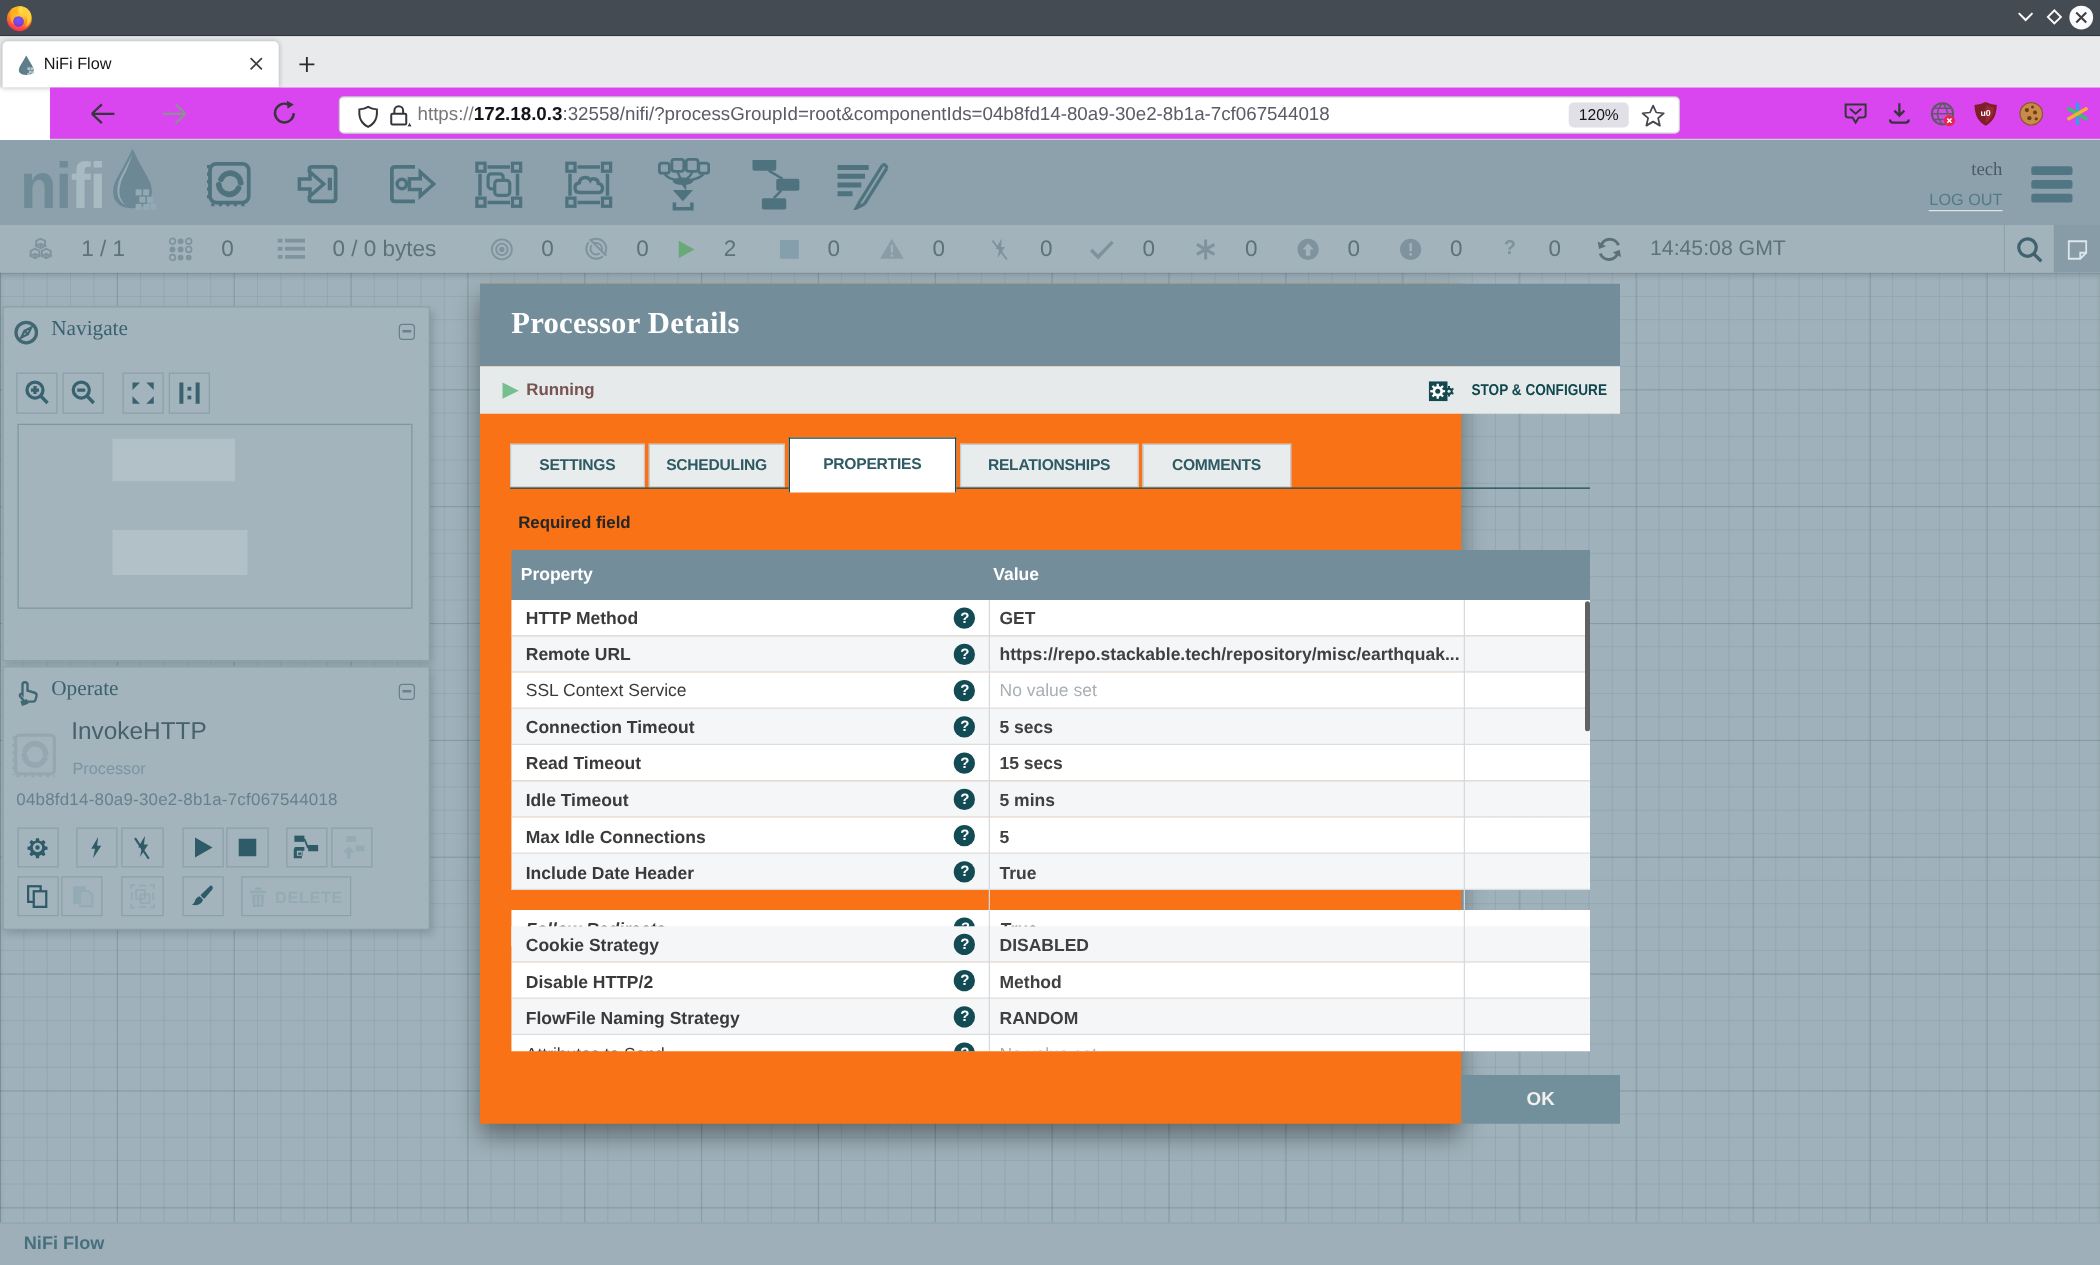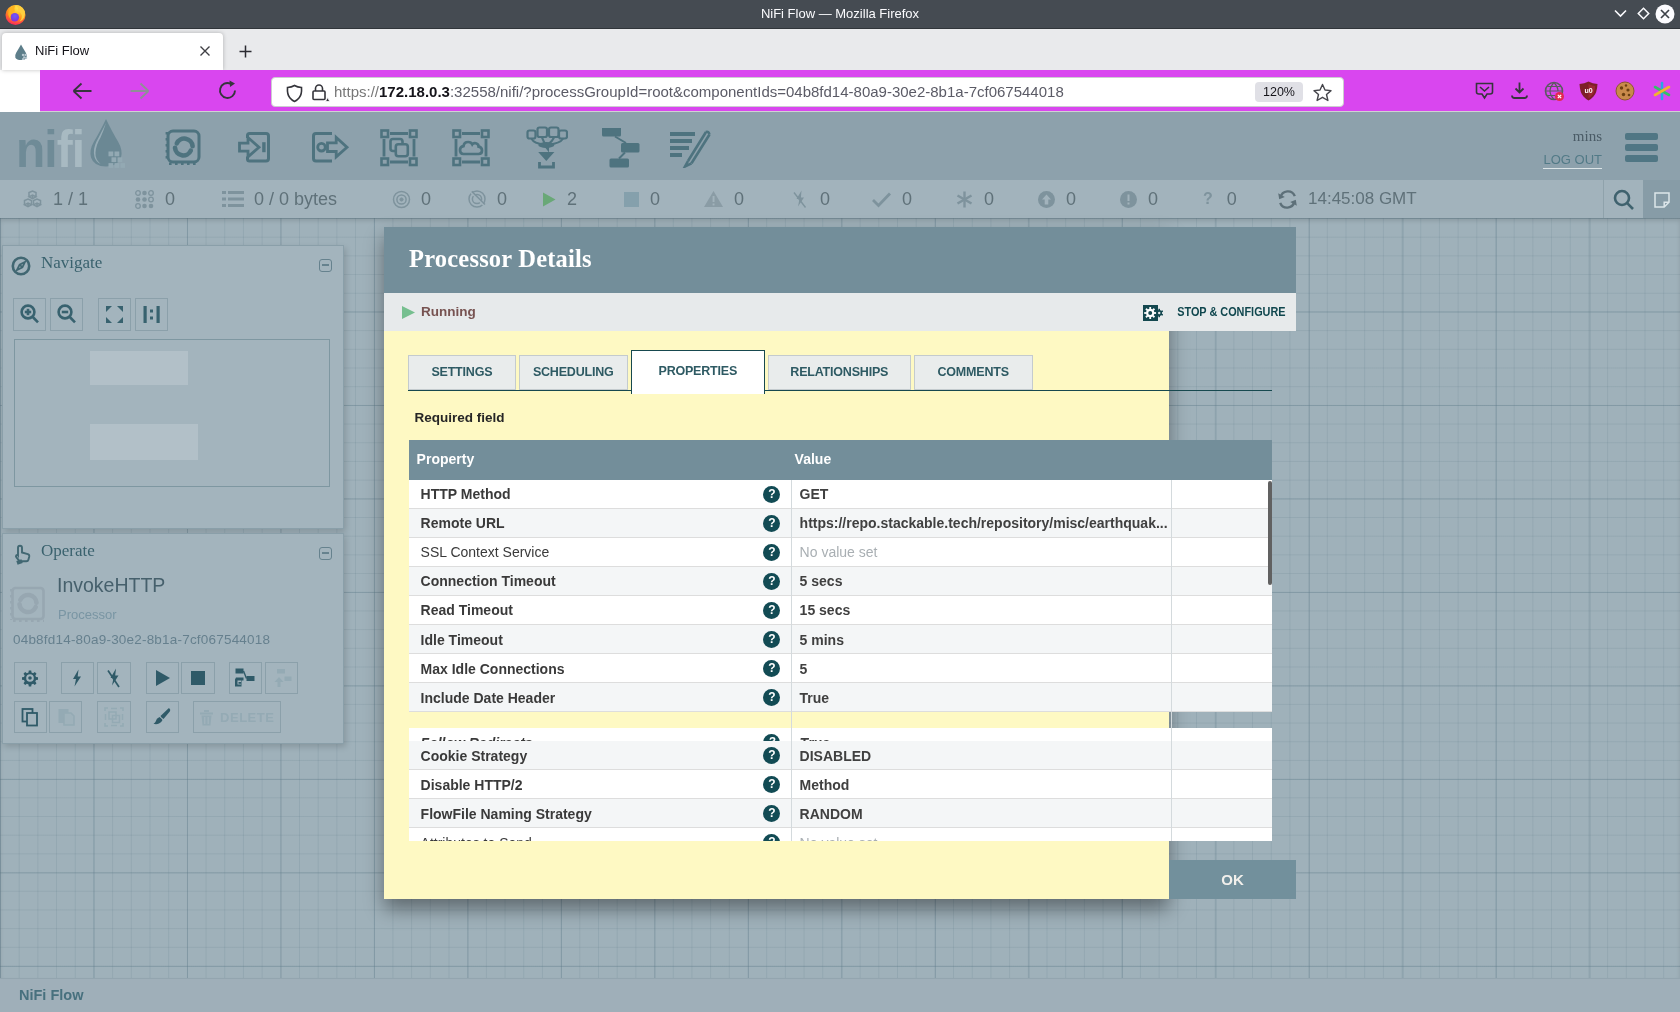--- a/index.html
+++ b/index.html
@@ -24,32 +24,32 @@
   background-image:
     linear-gradient(to right, rgba(96,124,138,.34) 1px, transparent 1px),
     linear-gradient(to bottom, rgba(96,124,138,.34) 1px, transparent 1px),
     linear-gradient(to right, rgba(96,124,138,.18) 1px, transparent 1px),
     linear-gradient(to bottom, rgba(96,124,138,.18) 1px, transparent 1px);
   background-size: 93.5px 93.5px, 93.5px 93.5px, 18.7px 18.7px, 18.7px 18.7px;
   box-shadow: inset 0 3px 4px rgba(0,0,0,.12);
 }
 #nffooter { position:absolute; left:0; top:866px; width:1680px; height:34px; background:#9fafb9; border-top:1px solid #93a5af; }
 #nffooter .bc { position:absolute; left:19px; top:8px; font-size:14.5px; font-weight:bold; color:#47707e; }
-.statitem { position:absolute; top:0; height:38px; display:flex; align-items:center; gap:10px; }
+.statitem { position:absolute; top:0; height:38px; display:flex; align-items:center; gap:22px; }
 .statnum { font-size:18px; color:#5f7179; }
 
 .panel { position:absolute; background:#a3b4bd; border:1px solid #8a9fa9; box-shadow:2px 3px 6px rgba(0,0,0,.15); }
 .paneltitle { position:absolute; left:38px; top:7px; font-family:"Liberation Serif", serif; font-size:17px; color:#3a626e; }
 .minbtn { position:absolute; right:11px; top:13px; width:13px; height:13px; border:1.6px solid #66828e; border-radius:3px; }
 .minbtn:after { content:""; position:absolute; left:2px; right:2px; top:4.2px; height:1.8px; background:#66828e; }
 .navbtns { position:absolute; left:10px; top:52px; }
 .sqbtn { position:absolute; top:0; width:33.4px; height:33.4px; border:1px solid #8ba0aa; }
 .opbtn { position:absolute; width:33.4px; height:32px; border:1px solid #8ba0aa; display:flex; align-items:center; justify-content:center; }
 
-#dialog { position:absolute; left:384px; top:115px; width:785px; height:672px; background:#fef9c3; box-shadow:0 10px 18px rgba(0,0,0,.4); }
+#dialog { position:absolute; left:384px; top:115px; width:785px; height:672px; background:#f97316; box-shadow:0 10px 18px rgba(0,0,0,.4); }
 #dlghead { position:absolute; left:0; top:0; width:912px; height:66px; background:#738e9a; }
 #dlghead .t { position:absolute; left:25px; top:17.5px; font-family:"Liberation Serif", serif; font-weight:bold; font-size:24.5px; color:#fff; letter-spacing:.2px; }
 #dlgstat { position:absolute; left:0; top:66px; width:912px; height:38px; background:#e7eaeb; }
 #running { position:absolute; left:37px; top:11px; font-size:13.5px; font-weight:bold; color:#775351; }
 #stopcfg { position:absolute; right:10px; top:12px; font-size:12.5px; font-weight:bold; color:#10474e; }
 .tabs { position:absolute; left:23.5px; top:122.6px; height:40.2px; }
 .tab { position:absolute; top:5px; height:35px; background:#e9ecec; border:1px solid #c4cbce; text-align:center; font-size:12.5px; letter-spacing:-.2px; font-weight:bold; color:#2e5a63; line-height:33px; }
 .tab.active { top:0; height:44px; background:#fff; border:1px solid #17494f; border-bottom:none; line-height:40px; z-index:3; }
 #tabunderline { position:absolute; left:23.5px; top:162.5px; width:864.5px; height:1px; background:#17494f; }
 #reqfield { position:absolute; left:30.5px; top:183px; font-size:13.5px; font-weight:bold; color:#262626; }
@@ -83,21 +83,20 @@
       <radialGradient id="ffp" cx="50%" cy="35%" r="75%">
         <stop offset="0%" stop-color="#6a5cff"></stop>
           <stop offset="100%" stop-color="#8a2ace"></stop>
       </radialGradient>
     </defs>
     <circle cx="11.5" cy="12" r="10" fill="url(#ffo)"></circle>
     <circle cx="10.8" cy="14.2" r="4.3" fill="url(#ffp)"></circle>
     <path d="M11.5 2 Q14.5 4.5 14 8 Q17.5 9.5 17.8 13 Q18 16.5 15.5 18.8 Q18.5 17.5 20.2 14.5 Q21.5 11.5 20.8 8.2 Q19.5 4.5 16.2 2.9 Q13.8 1.8 11.5 2 Z" fill="#ffcf3e"></path>
     <path d="M11.5 2 Q9.5 5.5 11 8.2 Q8 8.8 6.8 11.5 Q5.8 14.2 7.3 16.8 Q4.8 14.8 4.3 11.5 Q3.9 8 6.2 5.2 Q8.5 2.3 11.5 2 Z" fill="#ffb31f"></path>
   </svg>
-  <div class="title">NiFi Flow — Mozilla Firefox</div>
   <svg class="abs" style="right:53px; top:9px;" width="13" height="9" viewBox="0 0 13 9">
       <path d="M1 1.5 L6.5 7 L12 1.5" fill="none" stroke="#fbfbfe" stroke-width="1.6"></path>
     </svg>
   <svg class="abs" style="right:30px; top:7px;" width="13" height="13" viewBox="0 0 13 13">
       <rect x="2.8" y="2.8" width="7.4" height="7.4" fill="none" stroke="#fbfbfe" stroke-width="1.5" transform="rotate(45 6.5 6.5)"></rect>
     </svg>
   <svg class="abs" style="right:5px; top:4px;" width="20" height="20" viewBox="0 0 20 20">
       <circle cx="10" cy="10" r="9.5" fill="#fbfbfe"></circle>
       <path d="M6 6 L14 14 M14 6 L6 14" stroke="#3c4148" stroke-width="1.7"></path>
     </svg>
@@ -289,21 +288,21 @@
         <rect x="2" y="4" width="25" height="4"></rect>
         <rect x="2" y="11" width="22" height="4"></rect>
         <rect x="2" y="18" width="19" height="4"></rect>
         <rect x="2" y="25" width="12" height="4"></rect>
       </g>
       <g stroke="#4e737f" stroke-width="2.6" fill="none">
         <path d="M38 4 L20 33 M41.5 6.5 L23.5 35.3 M38 4 Q40.5 3 41.5 6.5"></path>
         <path d="M20 33 L17 38.5 L23.5 35.3"></path>
       </g>
     </svg>
-    <div class="abs" style="right:78px; top:16px; font-size:15px; font-family:'Liberation Serif',serif; color:#4a5b66;">mins</div>
+    <div class="abs" style="right:78px; top:16px; font-size:15px; font-family:'Liberation Serif',serif; color:#4a5b66;">tech</div>
     <div class="abs" style="right:78px; top:40px; font-size:13px; color:#527a87; border-bottom:1.5px solid #dbe4e7; padding-bottom:1px;">LOG OUT</div>
     <div class="abs" style="right:22px; top:21px; width:33px;">
       <div style="height:6.8px; background:#507684; border-radius:2px;"></div>
       <div style="height:6.8px; background:#507684; border-radius:2px; margin-top:4.4px;"></div>
       <div style="height:6.8px; background:#507684; border-radius:2px; margin-top:4.4px;"></div>
     </div>
   </div>
   <div id="nfstatus">
     <div class="statitem" style="left:22px;">
       <svg width="21" height="19" viewBox="0 0 21 19">

